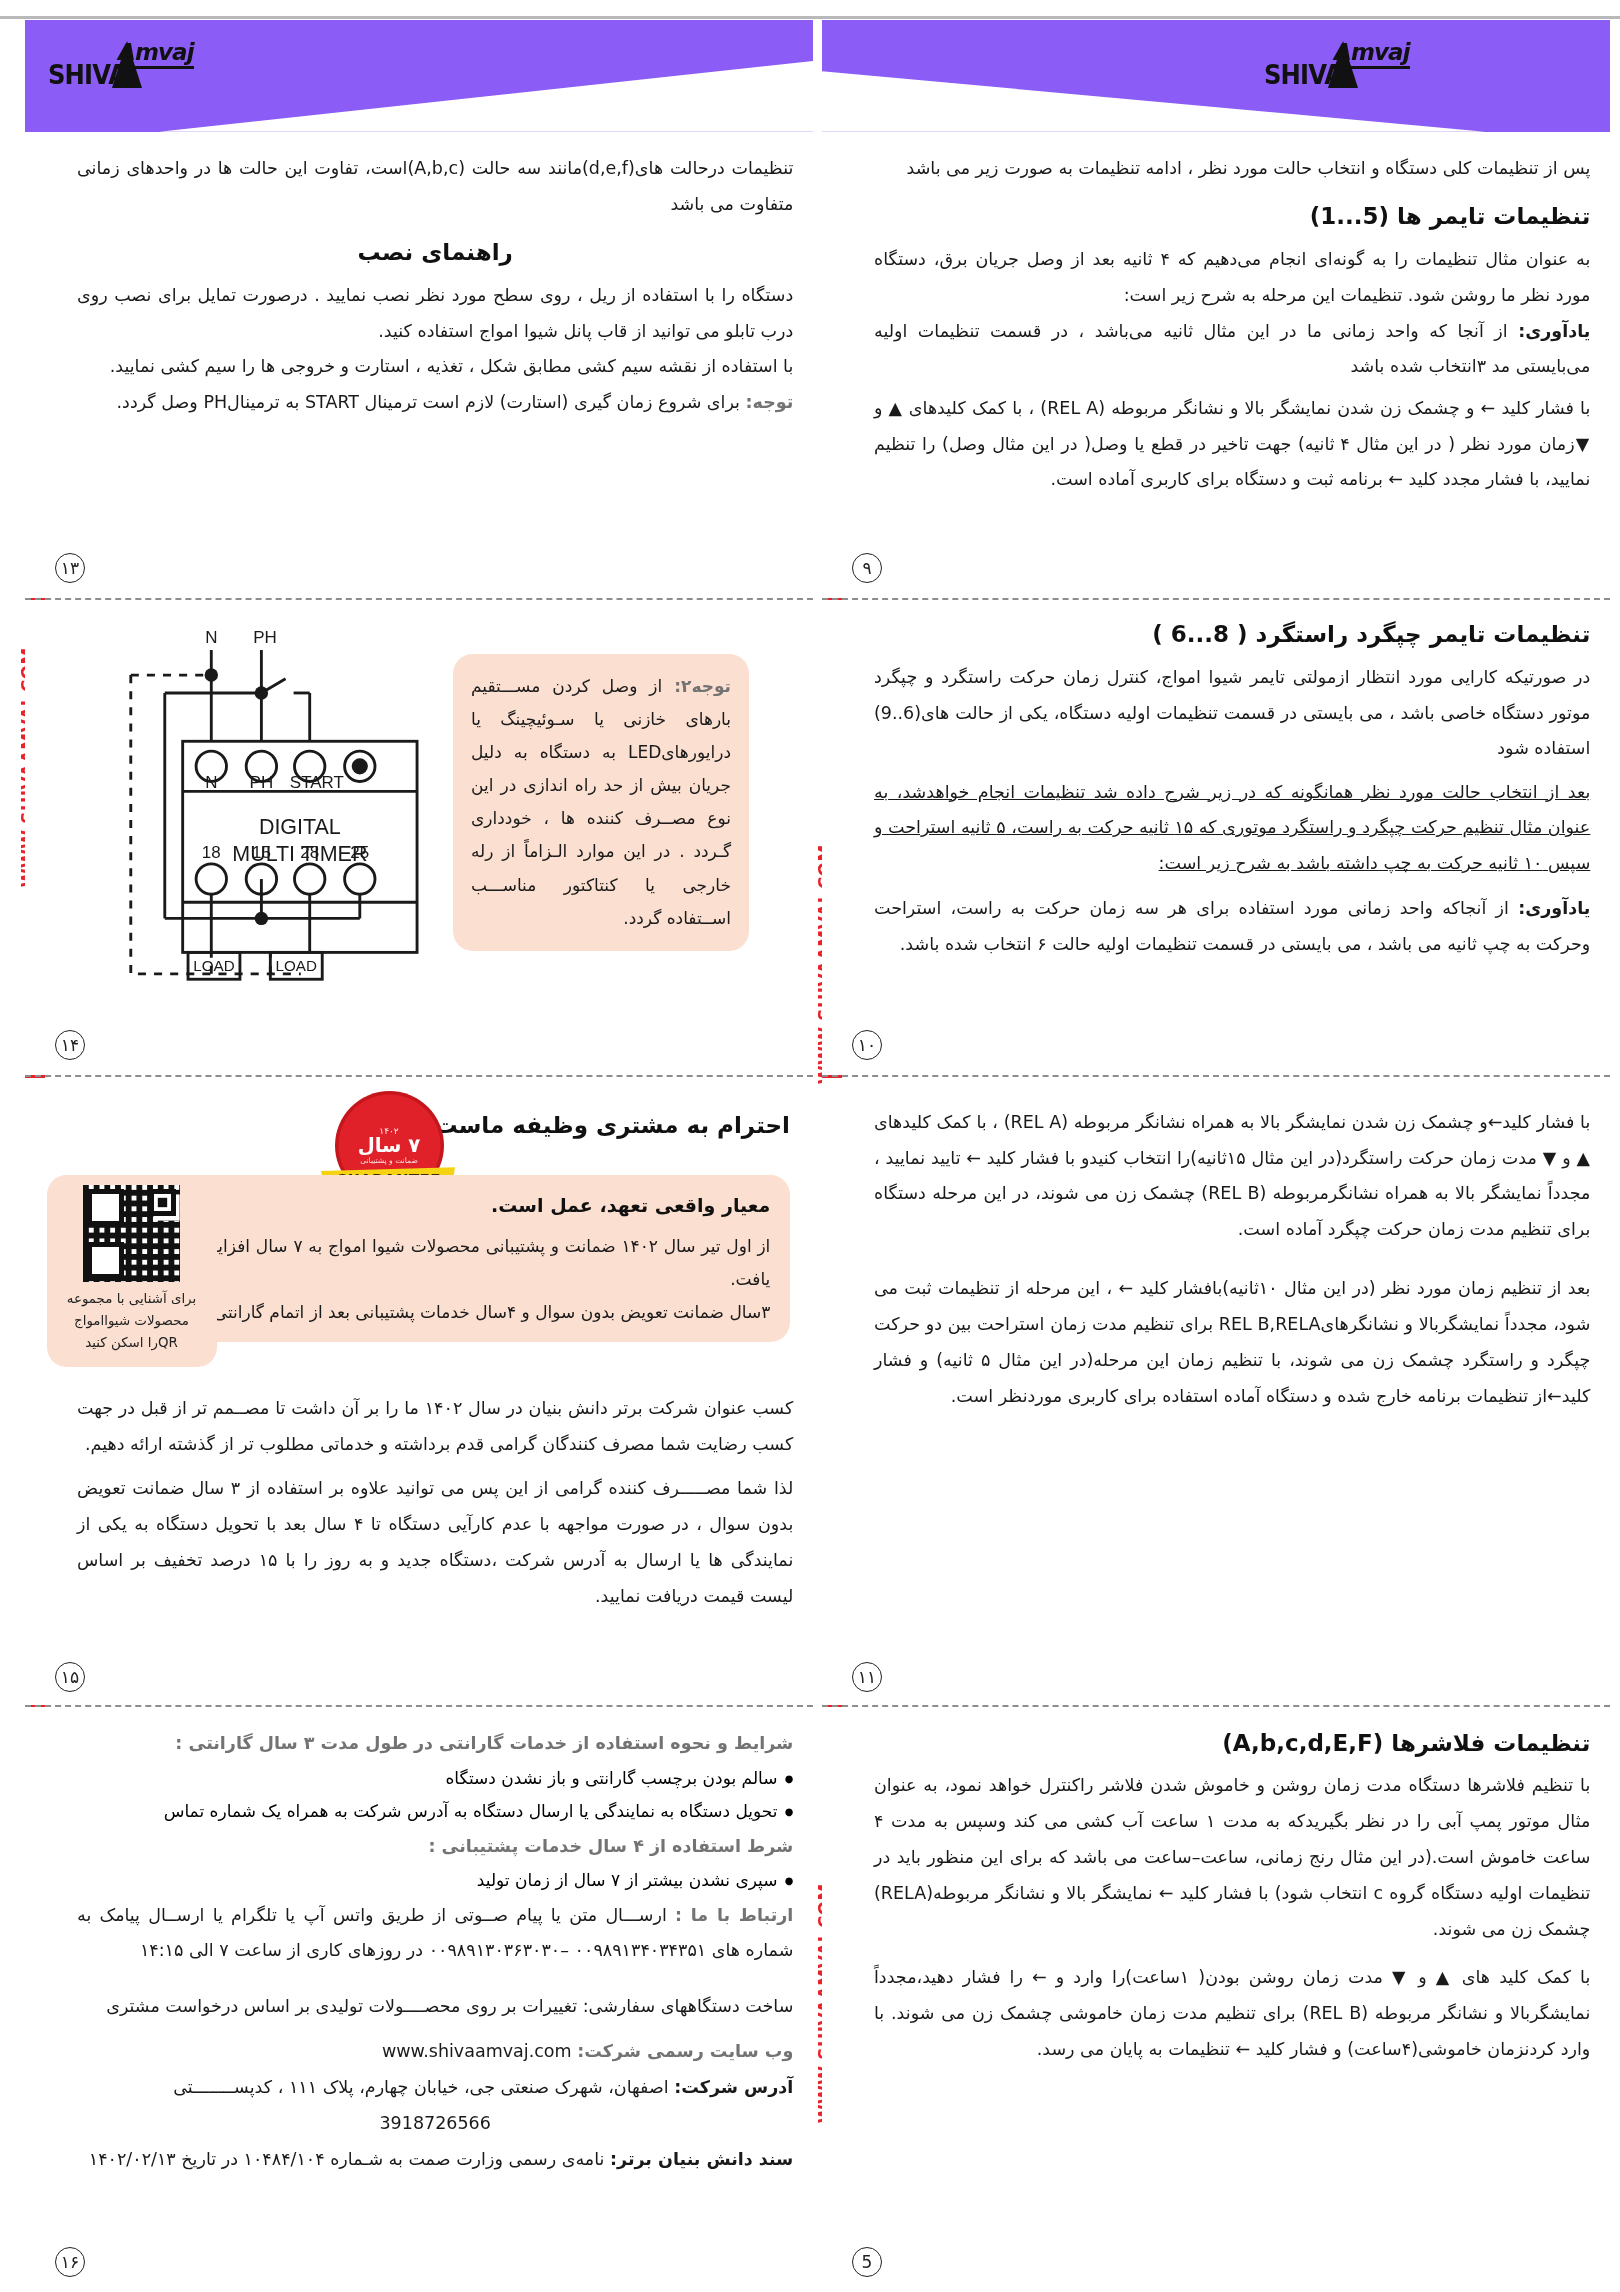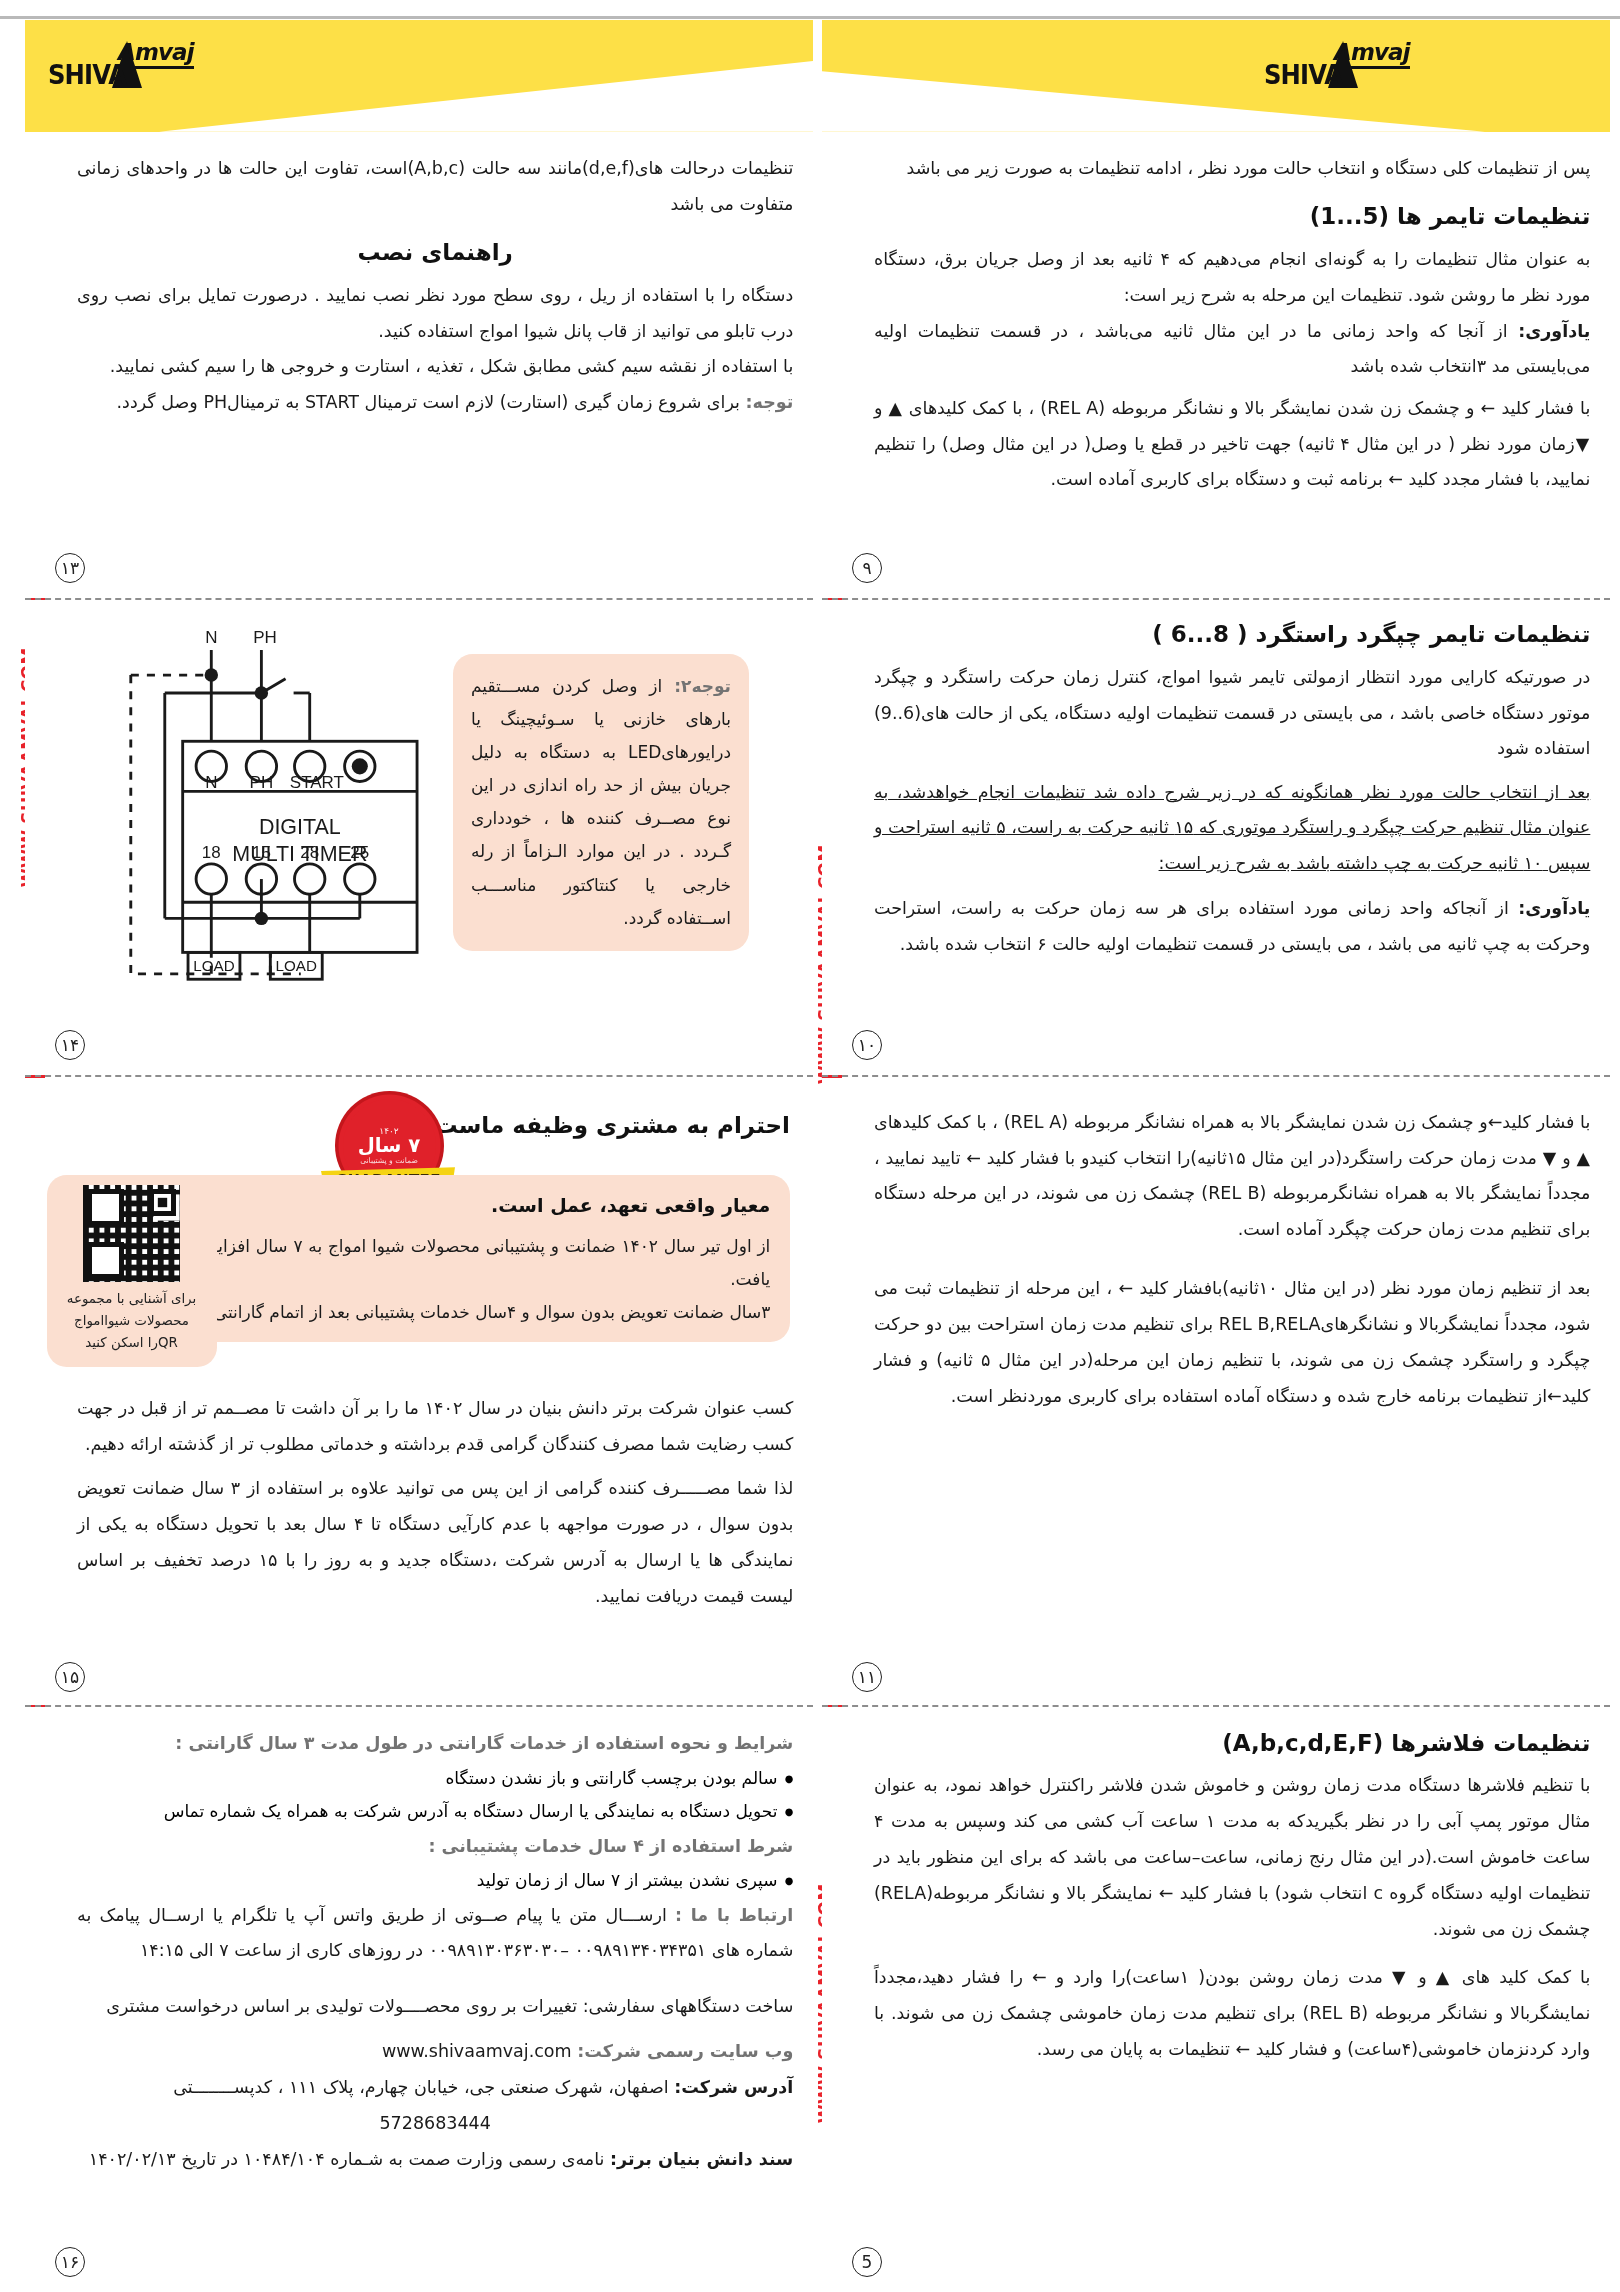--- a/index.html
+++ b/index.html
@@ -27,21 +27,21 @@
   
   .fold {
     position: absolute; left: 809px; top: 19.7px;
     width: 0; height: 2257px;
     border-left: 2.7px dashed #8d8d8d;
   }
 
   
   .hdr {
     position: absolute; left: 0; top: 0; width: 788px; height: 112px;
-    background: #fde047;
+    background: #8b5cf6;
     overflow: hidden;
   }
   .hdr-swoop {
     position: absolute; left: 134px; top: 0; width: 663px; height: 112px;
     background: #ffffff;
     clip-path: polygon(0% 100%, 100% 36%, 100% 100%);
   }
   .hdr-swoop-r {
     position: absolute; left: 0; top: 0; width: 663px; height: 112px;
     background: #ffffff;
@@ -398,21 +398,21 @@
           <span class="red bold">ارتباط با ما :</span><span> ارســـال متن یا پیام صــوتی از طریق واتس آپ یا تلگرام یا ارســال پیامک به شماره های ۰۰۹۸۹۱۳۴۰۳۴۳۵۱ –۰۰۹۸۹۱۳۰۳۶۳۰۳۰ در روزهای کاری از ساعت ۷ الی ۱۴:۱۵</span>
         </p>
         <p class="rtl just" style="margin-top:20px;">ساخت دستگاههای سفارشی: تغییرات بر روی محصــــولات تولیدی بر اساس  درخواست مشتری</p>
         <p class="rtl" style="margin-top:9px;">
           <span class="red bold">وب سایت رسمی شرکت:</span>
           <span class="ltr">www.shivaamvaj.com</span>
         </p>
         <p class="rtl just">
           <span class="bold">آدرس شرکت:</span><span> اصفهان، شهرک صنعتی جی، خیابان چهارم، پلاک ۱۱۱ ، کدپســــــــتی</span>
         </p>
-        <p class="rtl" style="text-align:center;">5728683444</p>
+        <p class="rtl" style="text-align:center;">3918726566</p>
         <p class="rtl just">
           <span class="bold">سند دانش بنیان برتر:</span><span> نامه‌ی رسمی  وزارت صمت به  شـماره ۱۰۴۸۴/۱۰۴ در تاریخ ۱۴۰۲/۰۲/۱۳</span>
         </p>
       </div>
       <div class="pgnum" style="left:30px; bottom:9px;">۱۶</div>
     </div>
   </div>
 
   <div class="half half-right">
 

